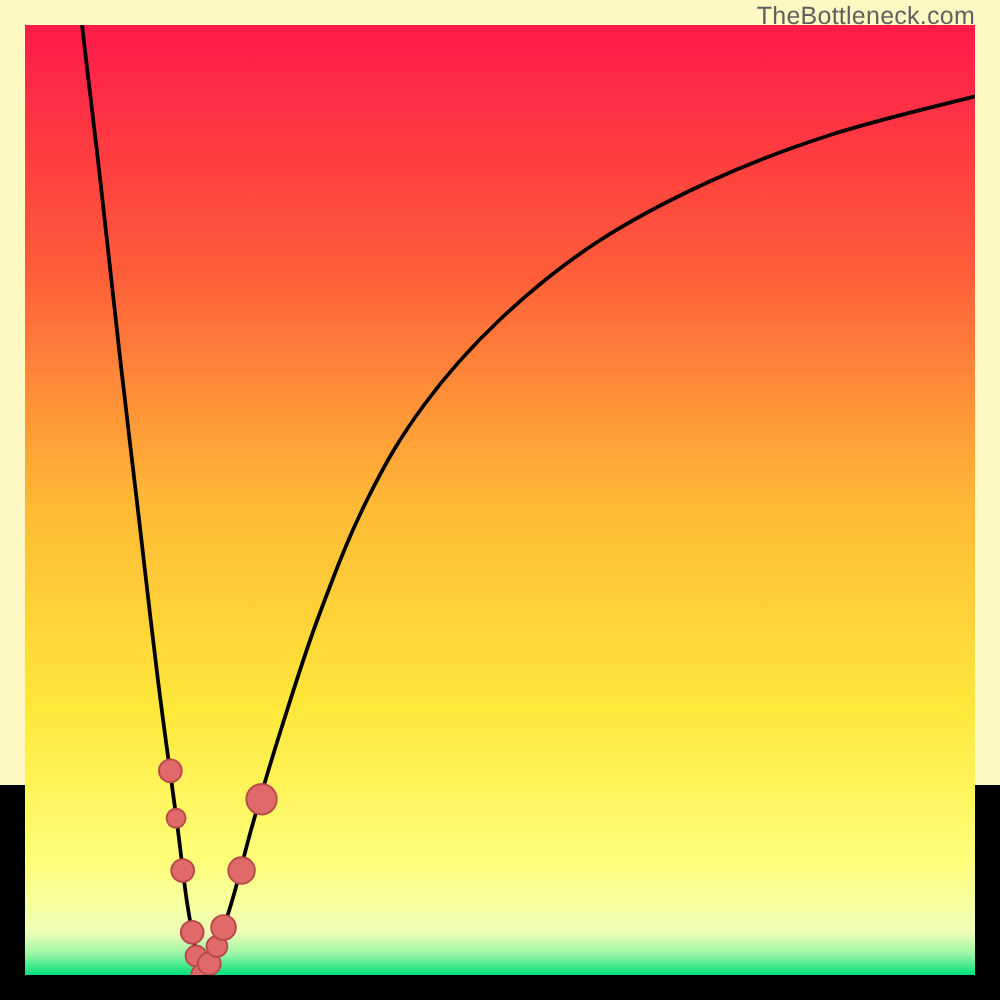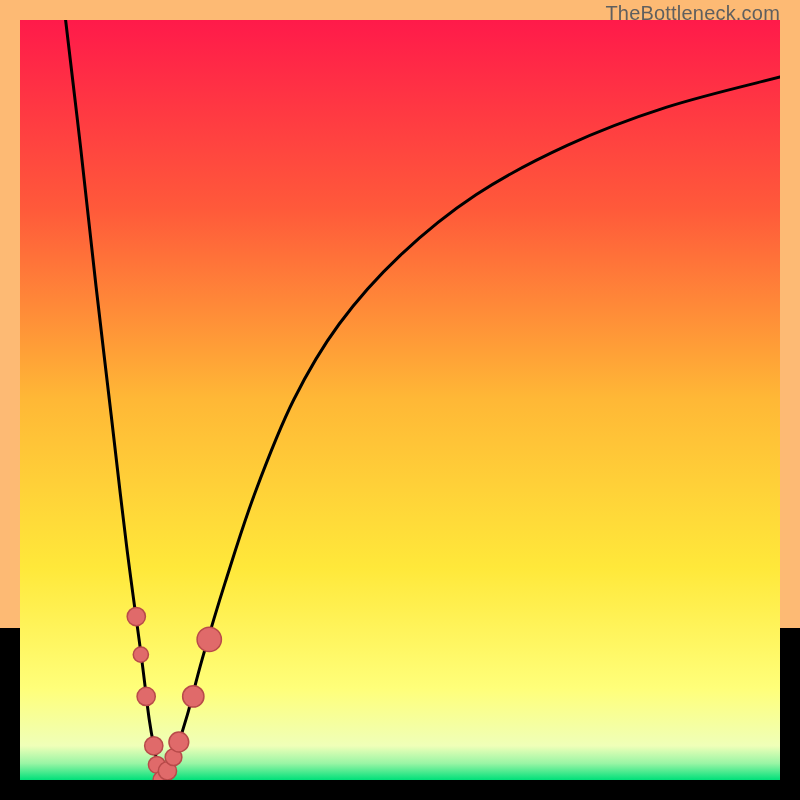--- a/index.html
+++ b/index.html
@@ -9,21 +9,21 @@
     height: 800px;
     background: #000;
     overflow: hidden;
   }
   .frame {
     position: absolute;
     left: 0;
     top: 0;
     width: 800px;
     height: 628px;
-    background: #fdba74;
+    background: #fef9c3;
   }
   .plot-area {
     position: absolute;
     left: 20px;
     top: 20px;
     width: 760px;
     height: 760px;
     overflow: hidden;
   }
   .gradient {

